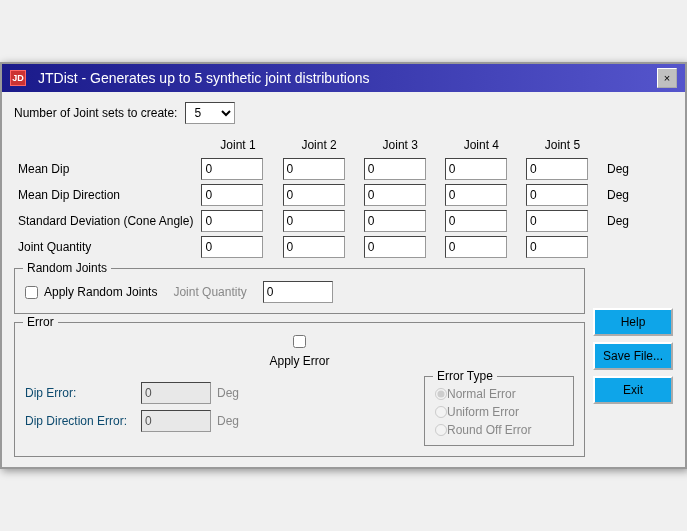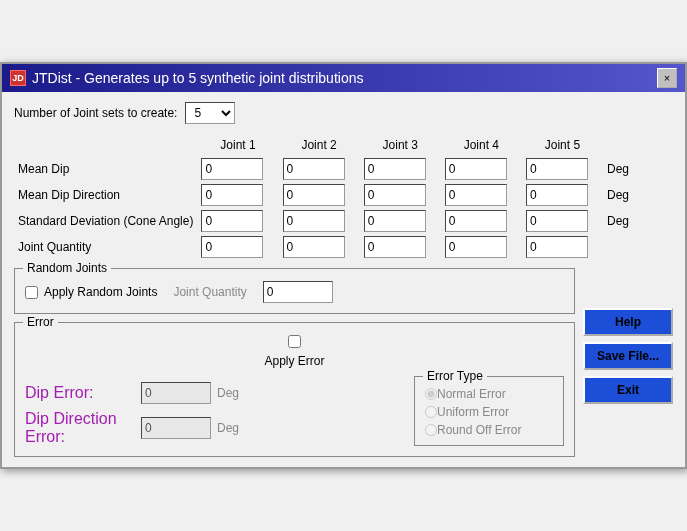--- a/index.html
+++ b/index.html
@@ -23,21 +23,21 @@
       color: white;
       padding: 4px 8px;
       display: flex;
       align-items: center;
       justify-content: space-between;
       height: 28px;
     }
     .title-bar-left {
       display: flex;
       align-items: center;
-      gap: 6px;
+      gap: 12px;
     }
     .title-icon {
       width: 16px;
       height: 16px;
       background: #cc3333;
       border: 1px solid #ff6666;
       display: flex;
       align-items: center;
       justify-content: center;
       font-size: 9px;
@@ -201,22 +201,22 @@
       flex: 1;
     }
     .error-field-row {
       display: flex;
       align-items: center;
       gap: 6px;
       margin-top: 6px;
     }
     .error-field-label {
       width: 110px;
-      font-size: 16px;
-      color: #a21caf;
+      font-size: 12px;
+      color: #0c4a6e;
     }
     .error-input {
       width: 70px;
       height: 22px;
       border: 1px inset #999;
       background: #e8e8e8;
       font-size: 12px;
       padding: 0 3px;
     }
     .error-unit {
@@ -247,28 +247,27 @@
     .radio-native {
       width: 12px;
       height: 12px;
     }
     .radio-label {
       font-size: 12px;
       color: #888;
     }
 
     .win-btn {
-      width: 90px;
+      width: 80px;
       height: 28px;
-      background: #1d4ed8;
+      background: #0ea5e9;
       border: 2px outset #fff;
       font-size: 12px;
       cursor: pointer;
       text-align: center;
-      font-weight: bold;
     }
   </style>
 </head>
 <body>
 
 <div class="window">
 
   <div class="title-bar">
     <div class="title-bar-left">
       <div class="title-icon">

